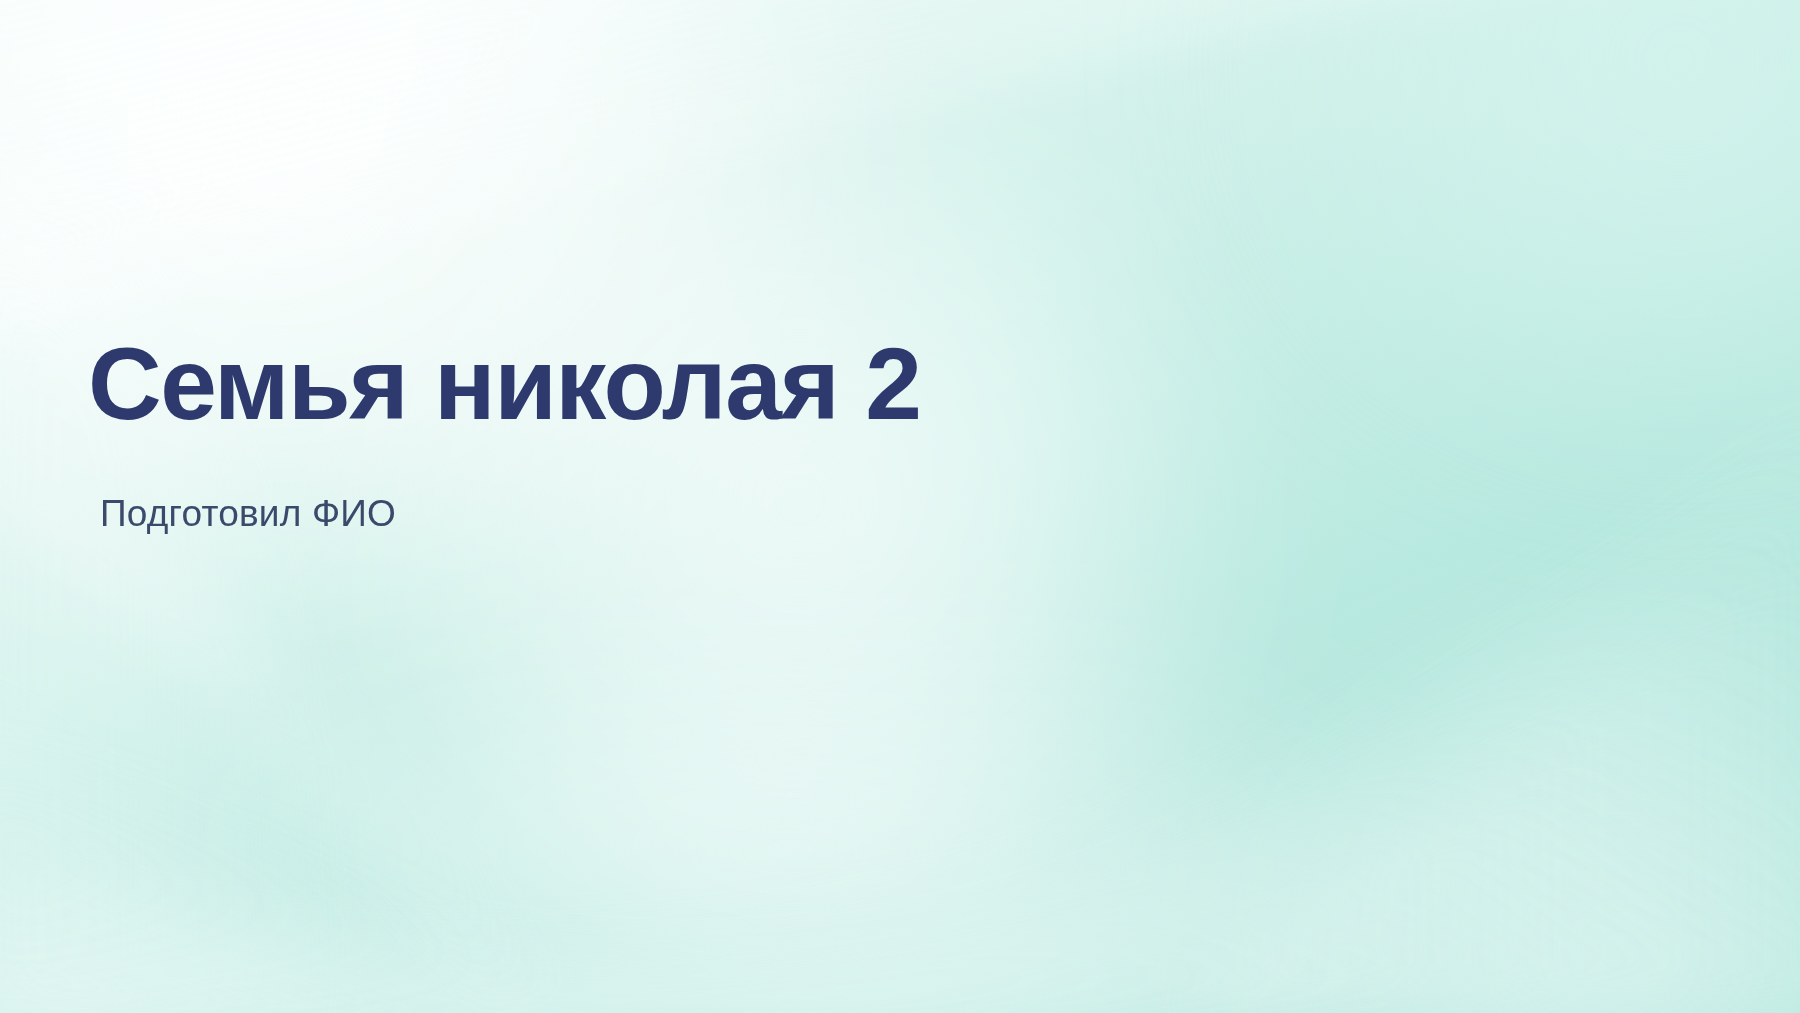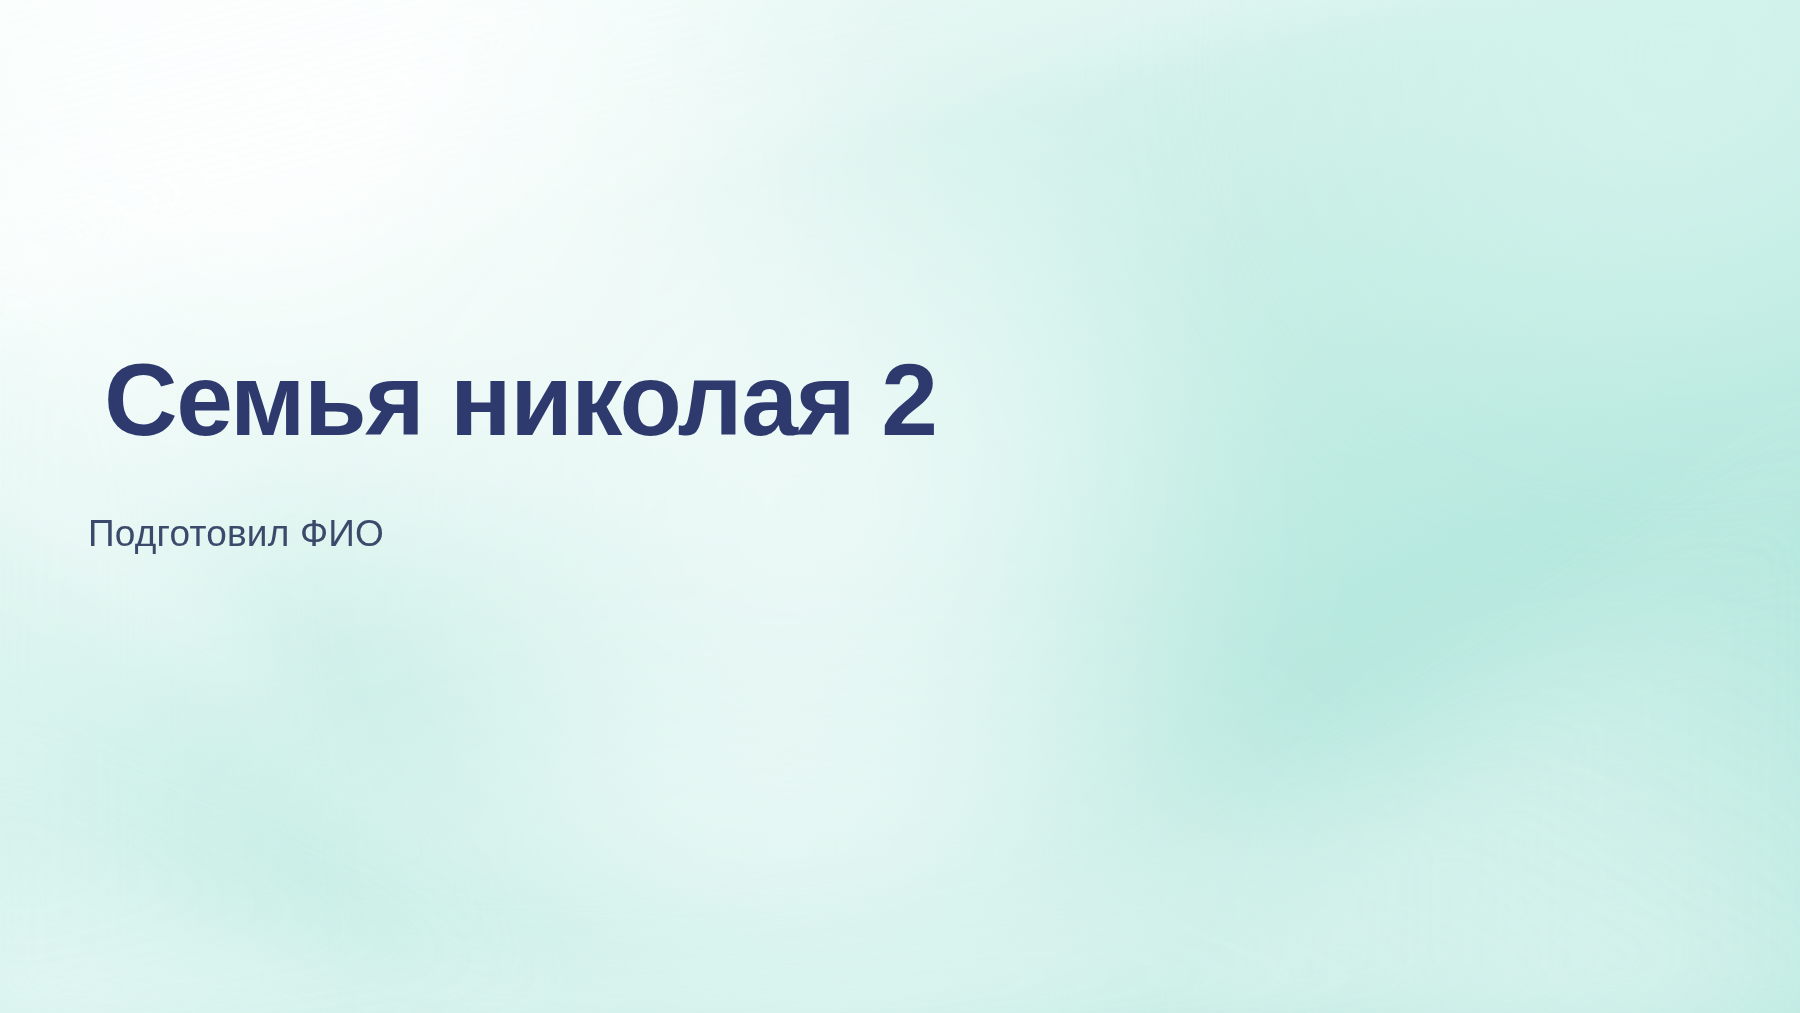--- a/index.html
+++ b/index.html
@@ -100,31 +100,31 @@
 
   
   .content {
     position: absolute;
     left: 88px;
     top: 330px;
     width: 1400px;
   }
 
   .slide-title {
-    margin: 16px;
+    margin: 0;
     font-size: 102px;
     line-height: 1.06;
     font-weight: 700;
     letter-spacing: -1.5px;
     color: #2e3a6e;
     white-space: nowrap;
   }
 
   .slide-subtitle {
-    margin: 0;
+    margin: 12px;
     padding-top: 42px;
     font-size: 37px;
     line-height: 1.2;
     font-weight: 400;
     letter-spacing: 0.2px;
     color: #3b4a6b;
     white-space: nowrap;
   }
 </style>
 </head>

